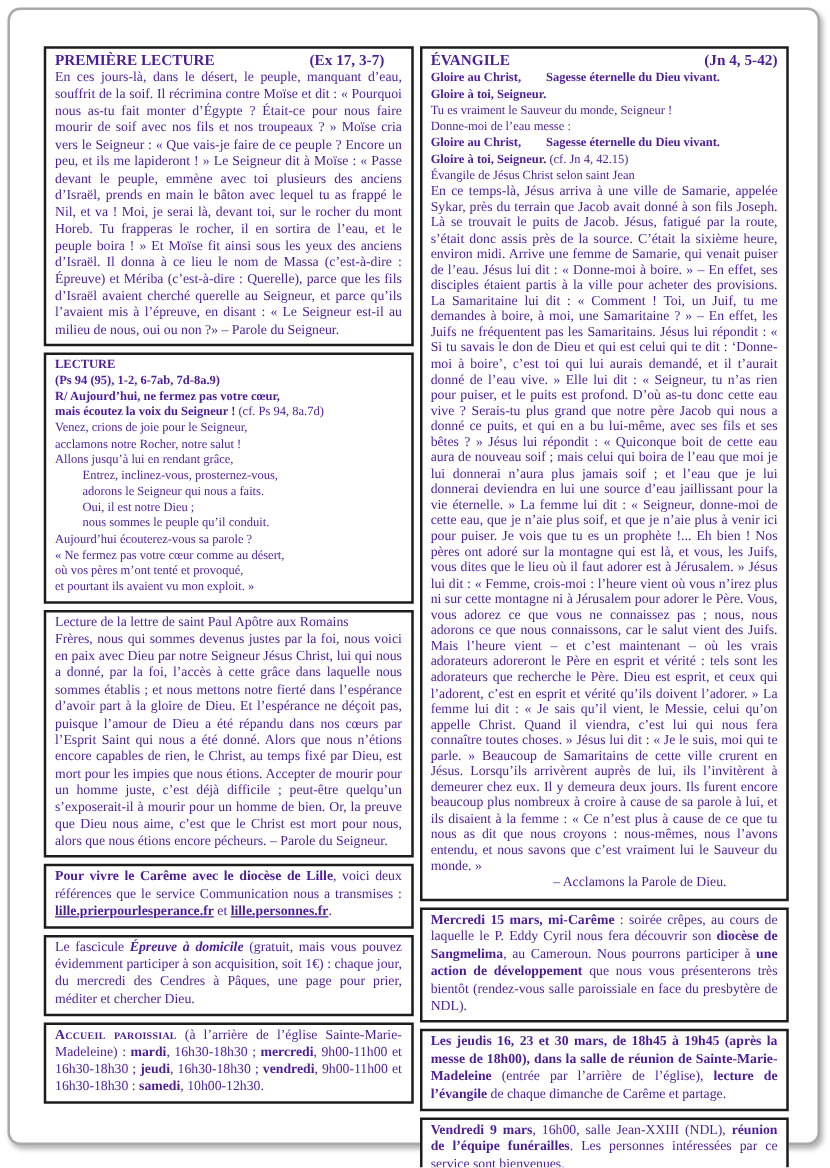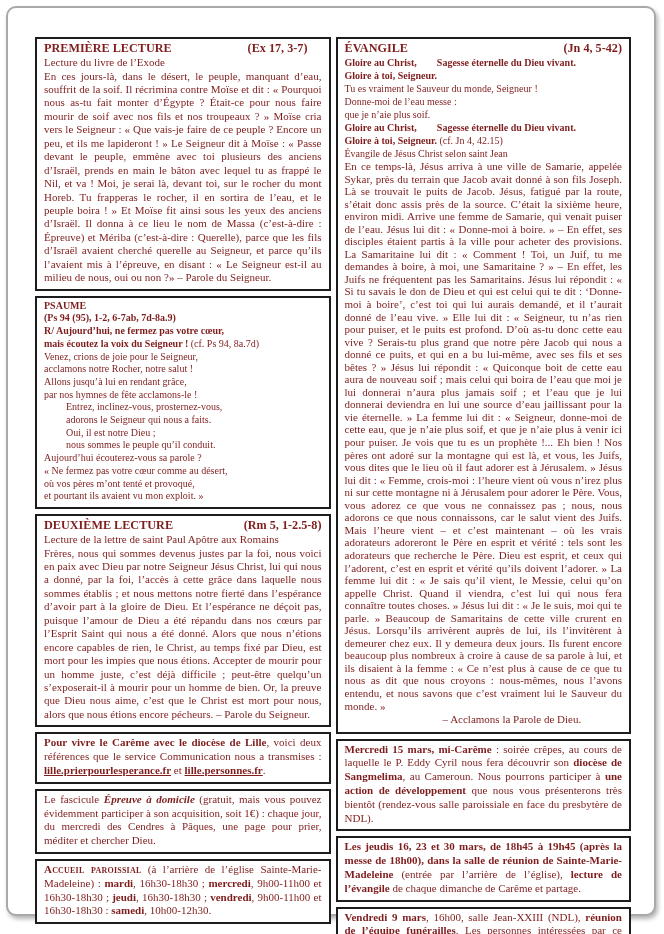--- a/index.html
+++ b/index.html
@@ -1,17 +1,17 @@
 <!DOCTYPE html>
 <html lang="fr"><head>
 <meta charset="utf-8">
 <style>
   html,body{margin:0;padding:0;background:#ffffff;}
   .canvas{position:relative;width:664px;height:934px;background:#fff;overflow:hidden;
-          font-family:"Liberation Serif","DejaVu Serif",serif;color:#7f1d1d;}
+          font-family:"Liberation Serif","DejaVu Serif",serif;color:#4c1d95;}
   .frame{position:absolute;left:6px;top:6px;width:646px;height:906px;
          border:2px solid #a9a9a9;border-radius:10px;
          box-shadow:2px 3px 4px rgba(120,120,120,.55);background:#fff;}
   .content{position:absolute;left:35px;top:37px;width:596px;}
   .columns{display:flex;gap:5px;align-items:flex-start;}
   .col{width:295.5px;display:flex;flex-direction:column;gap:5px;box-sizing:border-box;}
   .box{border:2px solid #1c1c1c;background:#fff;padding:2px 7px 4px 7px;box-sizing:border-box;width:100%;}
   .head{display:flex;font-weight:bold;font-size:12.2px;line-height:15px;}
   .head .ref{flex:1;text-align:right;}
   .head .ref.right{padding-right:14px;}
@@ -38,50 +38,44 @@
 
     <div class="columns">
 
       <div class="col">
 
         <section class="box">
           <div class="head">
             <span>PREMIÈRE LECTURE</span>
             <span class="ref right">(Ex 17, 3-7)</span>
           </div>
-          <div class="sub">Lecture du livre de l’Exode</div>
           <p class="body lh-read">En ces jours-là, dans le désert, le peuple, manquant d’eau, souffrit de la soif. Il récrimina contre Moïse et dit : « Pourquoi nous as-tu fait monter d’Égypte ? Était-ce pour nous faire mourir de soif avec nos fils et nos troupeaux ? » Moïse cria vers le Seigneur : « Que vais-je faire de ce peuple ? Encore un peu, et ils me lapideront ! » Le Seigneur dit à Moïse : « Passe devant le peuple, emmène avec toi plusieurs des anciens d’Israël, prends en main le bâton avec lequel tu as frappé le Nil, et va ! Moi, je serai là, devant toi, sur le rocher du mont Horeb. Tu frapperas le rocher, il en sortira de l’eau, et le peuple boira ! » Et Moïse fit ainsi sous les yeux des anciens d’Israël. Il donna à ce lieu le nom de Massa (c’est-à-dire : Épreuve) et Mériba (c’est-à-dire : Querelle), parce que les fils d’Israël avaient cherché querelle au Seigneur, et parce qu’ils l’avaient mis à l’épreuve, en disant : « Le Seigneur est-il au milieu de nous, oui ou non ?» – Parole du Seigneur.</p>
         </section>
 
         <section class="box">
           <div class="lines">
-              <div class="b">PSAUME</div>
+              <div class="b">LECTURE</div>
               <div class="b">(Ps 94 (95), 1-2, 6-7ab, 7d-8a.9)</div>
               <div class="b">R/ Aujourd’hui, ne fermez pas votre cœur,</div>
               <div><span class="b">mais écoutez la voix du Seigneur !</span><span> (cf. Ps 94, 8a.7d)</span></div>
               <div>Venez, crions de joie pour le Seigneur,</div>
               <div>acclamons notre Rocher, notre salut !</div>
               <div>Allons jusqu’à lui en rendant grâce,</div>
-              <div>par nos hymnes de fête acclamons-le !</div>
               <div class="ind">Entrez, inclinez-vous, prosternez-vous,</div>
               <div class="ind">adorons le Seigneur qui nous a faits.</div>
               <div class="ind">Oui, il est notre Dieu ;</div>
               <div class="ind">nous sommes le peuple qu’il conduit.</div>
               <div>Aujourd’hui écouterez-vous sa parole ?</div>
               <div>« Ne fermez pas votre cœur comme au désert,</div>
               <div>où vos pères m’ont tenté et provoqué,</div>
               <div>et pourtant ils avaient vu mon exploit. »</div>
             </div>
         </section>
 
         <section class="box">
-          <div class="head">
-            <span>DEUXIÈME LECTURE</span>
-            <span class="ref">(Rm 5, 1-2.5-8)</span>
-          </div>
           <div class="sub">Lecture de la lettre de saint Paul Apôtre aux Romains</div>
           <p class="body lh-read">Frères, nous qui sommes devenus justes par la foi, nous voici en paix avec Dieu par notre Seigneur Jésus Christ, lui qui nous a donné, par la foi, l’accès à cette grâce dans laquelle nous sommes établis ; et nous mettons notre fierté dans l’espérance d’avoir part à la gloire de Dieu. Et l’espérance ne déçoit pas, puisque l’amour de Dieu a été répandu dans nos cœurs par l’Esprit Saint qui nous a été donné. Alors que nous n’étions encore capables de rien, le Christ, au temps fixé par Dieu, est mort pour les impies que nous étions. Accepter de mourir pour un homme juste, c’est déjà difficile ; peut-être quelqu’un s’exposerait-il à mourir pour un homme de bien. Or, la preuve que Dieu nous aime, c’est que le Christ est mort pour nous, alors que nous étions encore pécheurs.    – Parole du Seigneur.</p>
         </section>
 
         <section class="box">
           <p class="rich"><span class="b">Pour vivre le Carême avec le diocèse de Lille</span><span>, voici deux références que le service Communication nous a transmises : </span><span class="b u">lille.prierpourlesperance.fr</span><span> et </span><span class="b u">lille.personnes.fr</span><span>.</span></p>
         </section>
 
         <section class="box">
           <p class="rich"><span>Le fascicule </span><span class="b i">Épreuve à domicile</span><span> (gratuit, mais vous pouvez évidemment participer à son acquisition, soit 1€) : chaque jour, du mercredi des Cendres à Pâques, une page pour prier, méditer et chercher Dieu.</span></p>
@@ -98,21 +92,20 @@
         <section class="box">
           <div class="head">
             <span>ÉVANGILE</span>
             <span class="ref">(Jn 4, 5-42)</span>
           </div>
           <div class="lines" style="line-height:13px;">
               <div><span class="b">Gloire au Christ,</span><span class="b gap">Sagesse éternelle du Dieu vivant.</span></div>
               <div class="b">Gloire à toi, Seigneur.</div>
               <div>Tu es vraiment le Sauveur du monde, Seigneur !</div>
               <div>Donne-moi de l’eau messe :</div>
-              <div>que je n’aie plus soif.</div>
               <div><span class="b">Gloire au Christ,</span><span class="b gap">Sagesse éternelle du Dieu vivant.</span></div>
               <div><span class="b">Gloire à toi, Seigneur.</span><span> (cf. Jn 4, 42.15)</span></div>
               <div>Évangile de Jésus Christ selon saint Jean</div>
             </div>
           <p class="body lh-gosp">En ce temps-là, Jésus arriva à une ville de Samarie, appelée Sykar, près du terrain que Jacob avait donné à son fils Joseph. Là se trouvait le puits de Jacob. Jésus, fatigué par la route, s’était donc assis près de la source. C’était la sixième heure, environ midi. Arrive une femme de Samarie, qui venait puiser de l’eau. Jésus lui dit : « Donne-moi à boire. » – En effet, ses disciples étaient partis à la ville pour acheter des provisions. La Samaritaine lui dit : « Comment ! Toi, un Juif, tu me demandes à boire, à moi, une Samaritaine ? » – En effet, les Juifs ne fréquentent pas les Samaritains. Jésus lui répondit : « Si tu savais le don de Dieu et qui est celui qui te dit : ‘Donne-moi à boire’, c’est toi qui lui aurais demandé, et il t’aurait donné de l’eau vive. » Elle lui dit : « Seigneur, tu n’as rien pour puiser, et le puits est profond. D’où as-tu donc cette eau vive ?  Serais-tu plus grand que notre père Jacob qui nous a donné ce puits, et qui en a bu lui-même, avec ses fils et ses bêtes ? » Jésus lui répondit : « Quiconque boit de cette eau aura de nouveau soif ; mais celui qui boira de l’eau que moi je lui donnerai n’aura plus jamais soif ; et l’eau que je lui donnerai deviendra en lui une source d’eau jaillissant pour la vie éternelle. » La femme lui dit : « Seigneur, donne-moi de cette eau, que je n’aie plus soif, et que je n’aie plus à venir ici pour puiser. Je vois que tu es un prophète !... Eh bien ! Nos pères ont adoré sur la montagne qui est là, et vous, les Juifs, vous dites que le lieu où il faut adorer est à Jérusalem. » Jésus lui dit : « Femme, crois-moi : l’heure vient où vous n’irez plus ni sur cette montagne ni à Jérusalem pour adorer le Père. Vous, vous adorez ce que vous ne connaissez pas ; nous, nous adorons ce que nous connaissons, car le salut vient des Juifs. Mais l’heure vient – et c’est maintenant – où les vrais adorateurs adoreront le Père en esprit et vérité : tels sont les adorateurs que recherche le Père. Dieu est esprit, et ceux qui l’adorent, c’est en esprit et vérité qu’ils doivent l’adorer. » La femme lui dit : « Je sais qu’il vient, le Messie, celui qu’on appelle Christ. Quand il viendra, c’est lui qui nous fera connaître toutes choses. » Jésus lui dit : « Je le suis, moi qui te parle. » Beaucoup de Samaritains de cette ville crurent en Jésus. Lorsqu’ils arrivèrent auprès de lui, ils l’invitèrent à demeurer chez eux. Il y demeura deux jours. Ils furent encore beaucoup plus nombreux à croire à cause de sa parole à lui, et ils disaient à la femme : « Ce n’est plus à cause de ce que tu nous as dit que nous croyons : nous-mêmes, nous l’avons entendu, et nous savons que c’est vraiment lui le Sauveur du monde. »</p>
           <div class="closing">– Acclamons la Parole de Dieu.</div>
         </section>
 
         <section class="box">
           <p class="rich"><span class="b">Mercredi 15 mars, mi-Carême</span><span> : soirée crêpes, au cours de laquelle le P. Eddy Cyril nous fera découvrir son </span><span class="b">diocèse de Sangmelima</span><span>, au Cameroun. Nous pourrons participer à </span><span class="b">une action de développement</span><span> que nous vous présenterons très bientôt (rendez-vous salle paroissiale en face du presbytère de NDL).</span></p>

